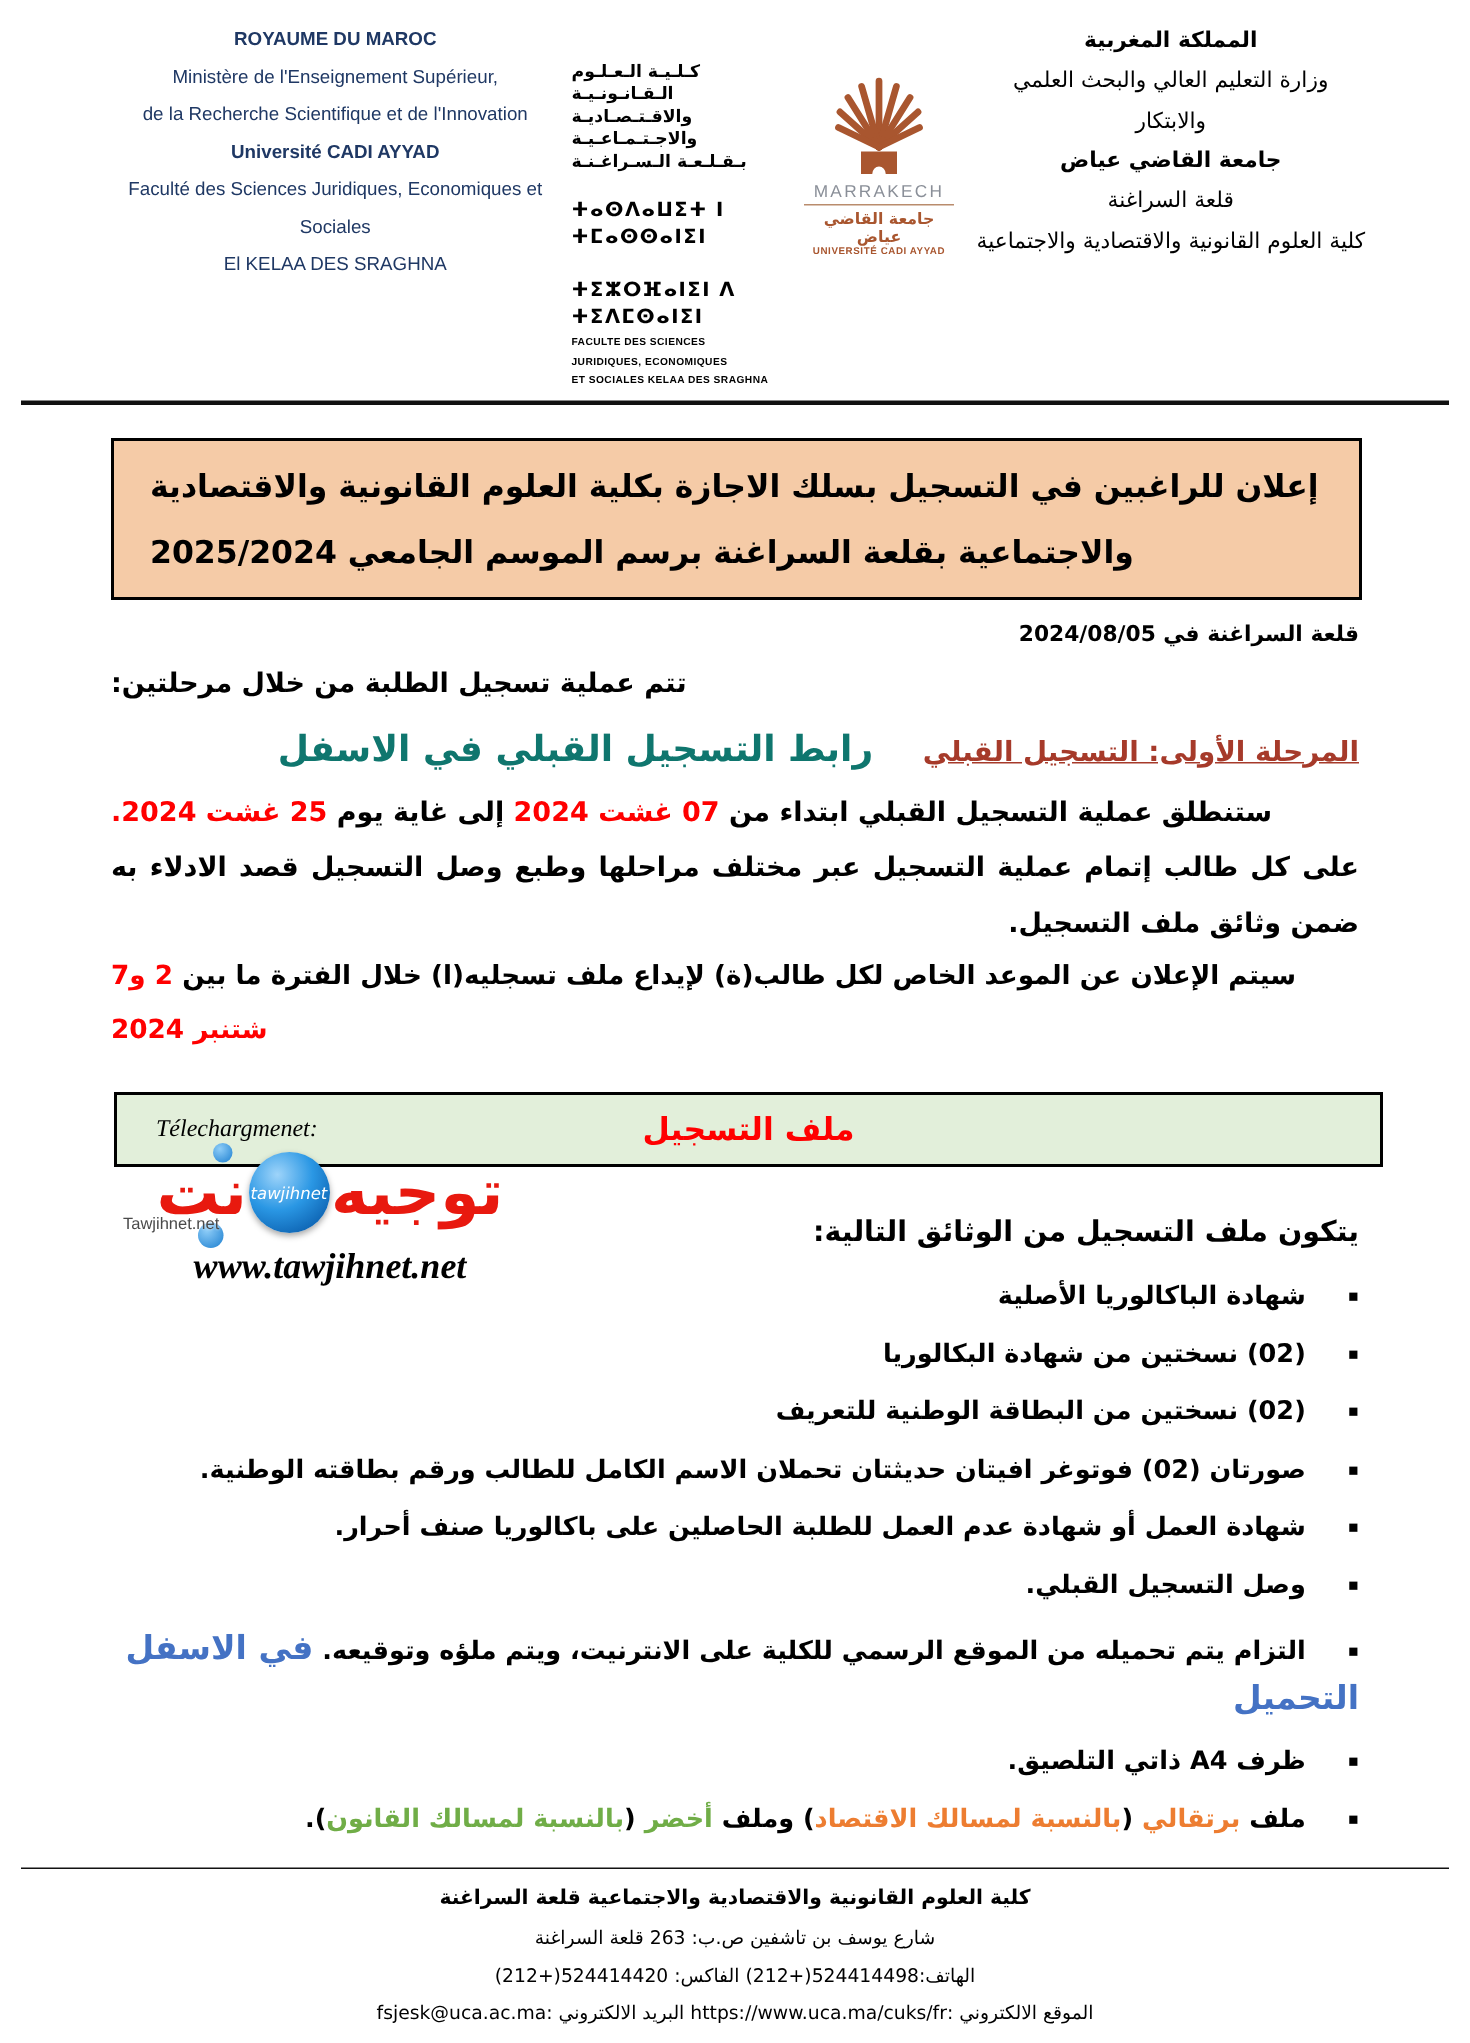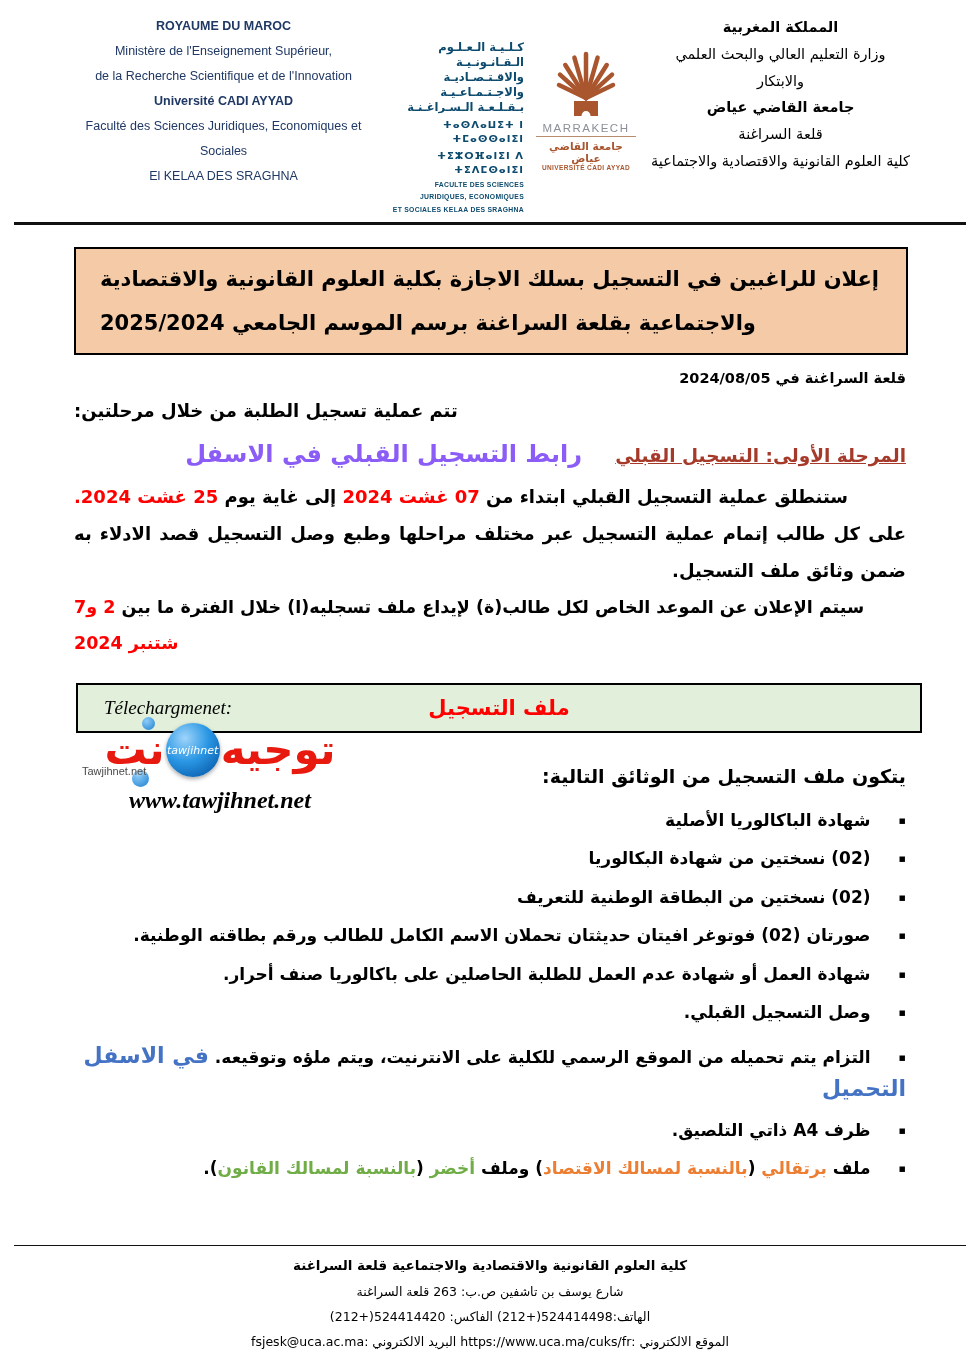--- a/index.html
+++ b/index.html
@@ -8,23 +8,23 @@
 
   
   .header{display:flex;align-items:flex-start;padding:14px 55px 0 66px;}
   .h-left{width:315px;text-align:center;color:#1F3864;
           font-family:"Liberation Sans",sans-serif;font-size:12.5px;line-height:2.0;}
   .h-left .b{font-weight:bold;}
   .h-center{width:255px;display:flex;justify-content:center;gap:12px;padding-top:26px;}
   .h-right{flex:1;text-align:center;direction:rtl;font-size:14.5px;line-height:1.85;}
   .h-right .b{font-weight:bold;}
 
-  .fsjes{width:138;text-align:right;color:#0c4a6e;}
+  .fsjes{width:138;text-align:left;color:#000000;}
   .fsjes .ar{font-weight:bold;font-size:11.5px;line-height:1.3;direction:rtl;}
-  .fsjes .tif{font-weight:bold;font-size:10px;line-height:1.4;margin-top:3px;letter-spacing:1px;}
+  .fsjes .tif{font-weight:bold;font-size:13px;line-height:1.4;margin-top:17px;letter-spacing:1px;}
   .fsjes .fr{font-weight:bold;font-size:6.8px;line-height:1.4;margin-top:3px;letter-spacing:.3px;
              font-family:"Liberation Sans",sans-serif;}
   .uca{width:108px;text-align:center;color:#A9562F;}
   .uca .city{color:#8a8f98;font-size:11.5px;letter-spacing:1.5px;font-family:"Liberation Sans",sans-serif;}
   .uca .ar{font-size:10.5px;font-weight:bold;border-top:1px solid #b98c6d;margin-top:2px;padding-top:3px;direction:rtl;}
   .uca .fr{font-size:6.5px;font-weight:bold;letter-spacing:.4px;font-family:"Liberation Sans",sans-serif;}
 
   .divider{margin:8px 14px 0;border-top:3px solid #111;}
 
   
@@ -33,28 +33,28 @@
              line-height:2.1;padding:8px 24px;}
 
   .date-line{margin:10px 74px 0;direction:rtl;text-align:right;font-weight:bold;font-size:14.5px;line-height:1.9;}
 
   
   .body-text{margin:0 74px;direction:rtl;}
   .para{margin:0;font-weight:bold;font-size:18px;line-height:2.05;text-align:justify;}
   .line{margin:0;font-weight:bold;font-size:18px;line-height:2.05;text-align:left;}
   .stage-line{margin:3px 0;text-align:right;line-height:1.8;}
   .stage-label{color:#A63A2A;font-weight:bold;font-size:18.5px;text-decoration:underline;}
-  .stage-link{color:#8b5cf6;font-weight:bold;font-size:24px;margin-right:28px;}
+  .stage-link{color:#0f766e;font-weight:bold;font-size:24px;margin-right:28px;}
   .red{color:#FF0000;}
   .p5{font-size:17.5px;}
 
   
   .dl-box{position:relative;margin:22px 58px 0 76px;height:46px;background:#E2EFDA;
           border:2px solid #000;display:flex;align-items:center;}
-  .dl-fr{font-family:"Liberation Serif",serif;font-style:italic;font-size:19px;padding-left:26px;}
+  .dl-fr{font-family:"Liberation Serif",serif;font-style:italic;font-size:16px;padding-left:26px;}
   .dl-ar{position:absolute;left:50%;transform:translateX(-50%);color:#FF0000;
          font-weight:bold;font-size:21px;direction:rtl;}
 
   
   .docs-section{position:relative;margin-top:4px;}
   .tawjihnet{position:absolute;left:80px;top:-14px;width:280px;text-align:center;z-index:2;}
   .tn-row{display:flex;direction:rtl;align-items:center;justify-content:center;gap:1px;position:relative;}
   .tn-word{color:#E8190F;font-weight:bold;font-size:42px;line-height:1.05;}
   .tn-sphere{width:54px;height:54px;border-radius:50%;flex:0 0 54px;position:relative;
              background:radial-gradient(circle at 35% 28%,#9ed4fa,#2a97e4 45%,#0b5fae 85%);

